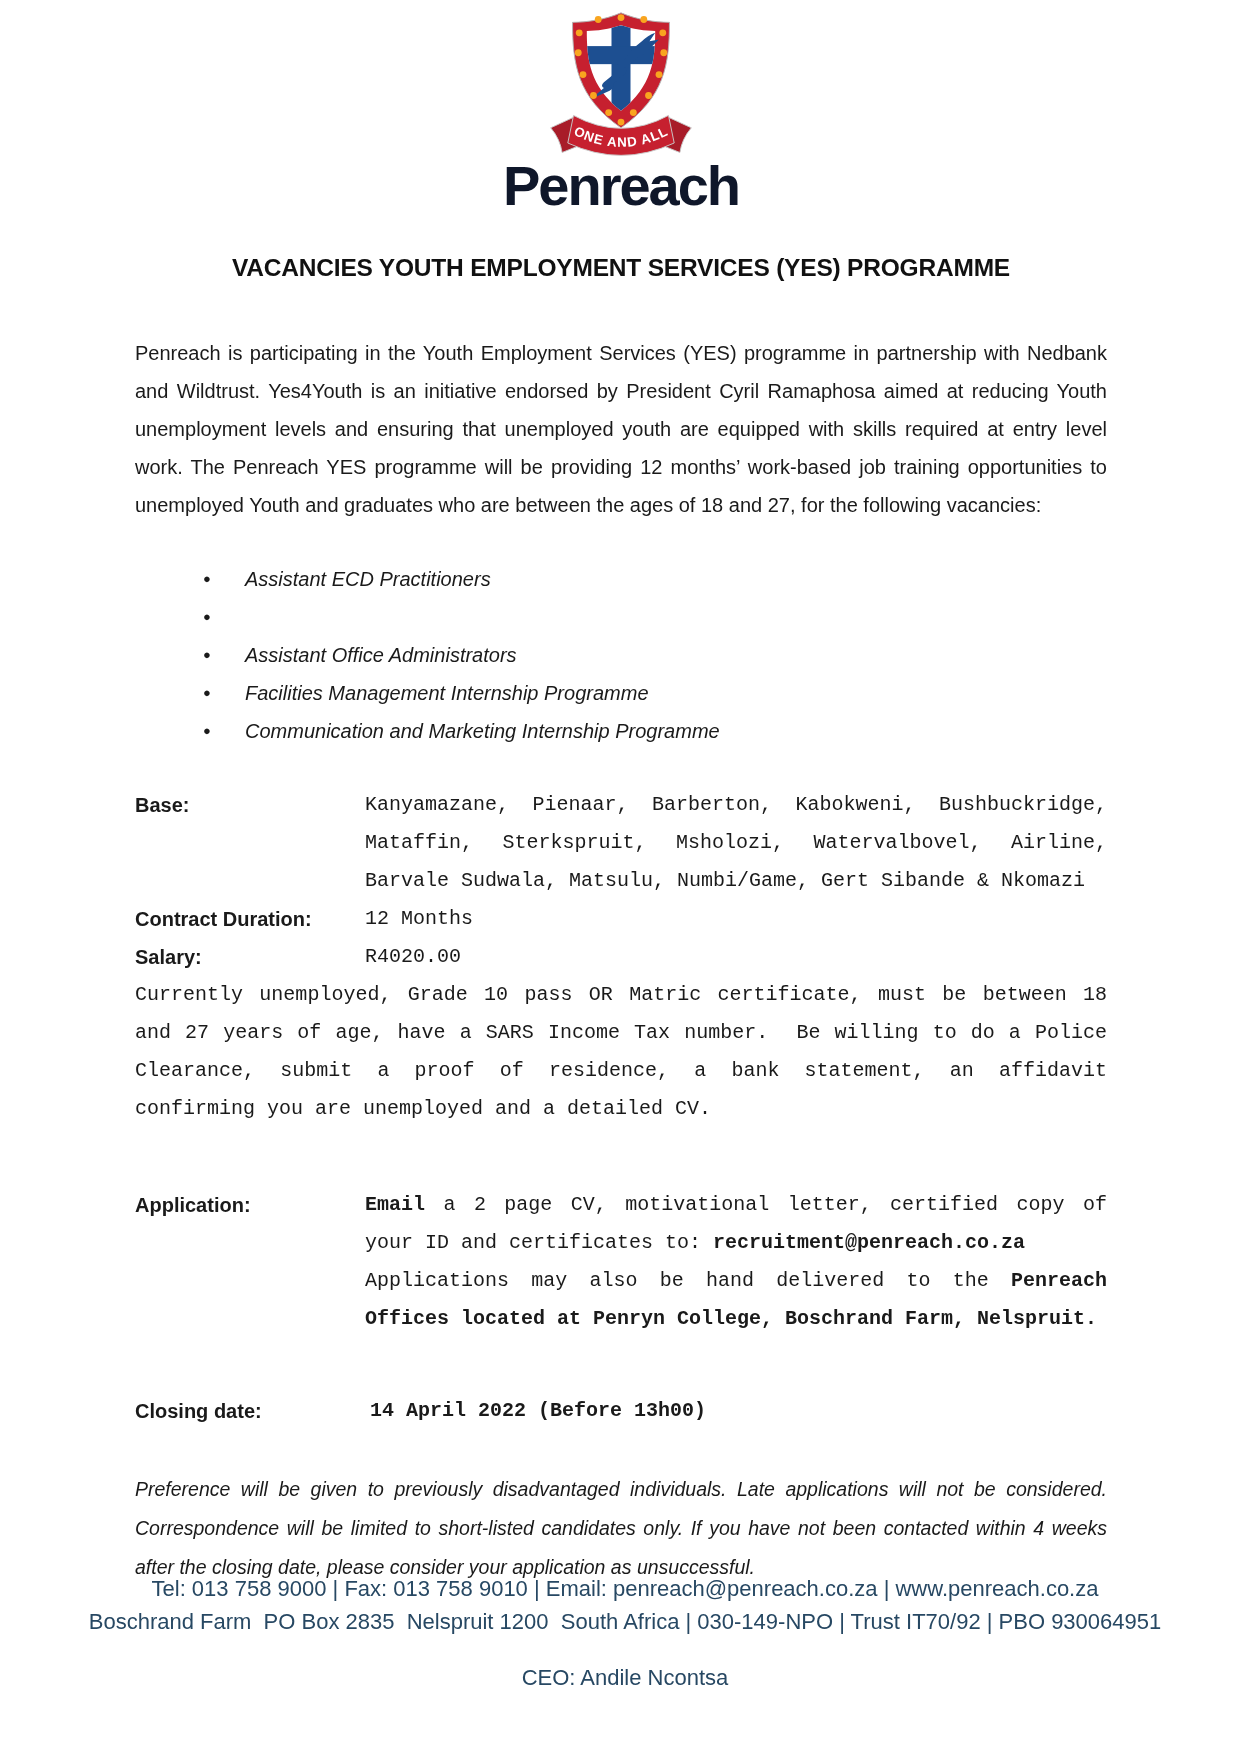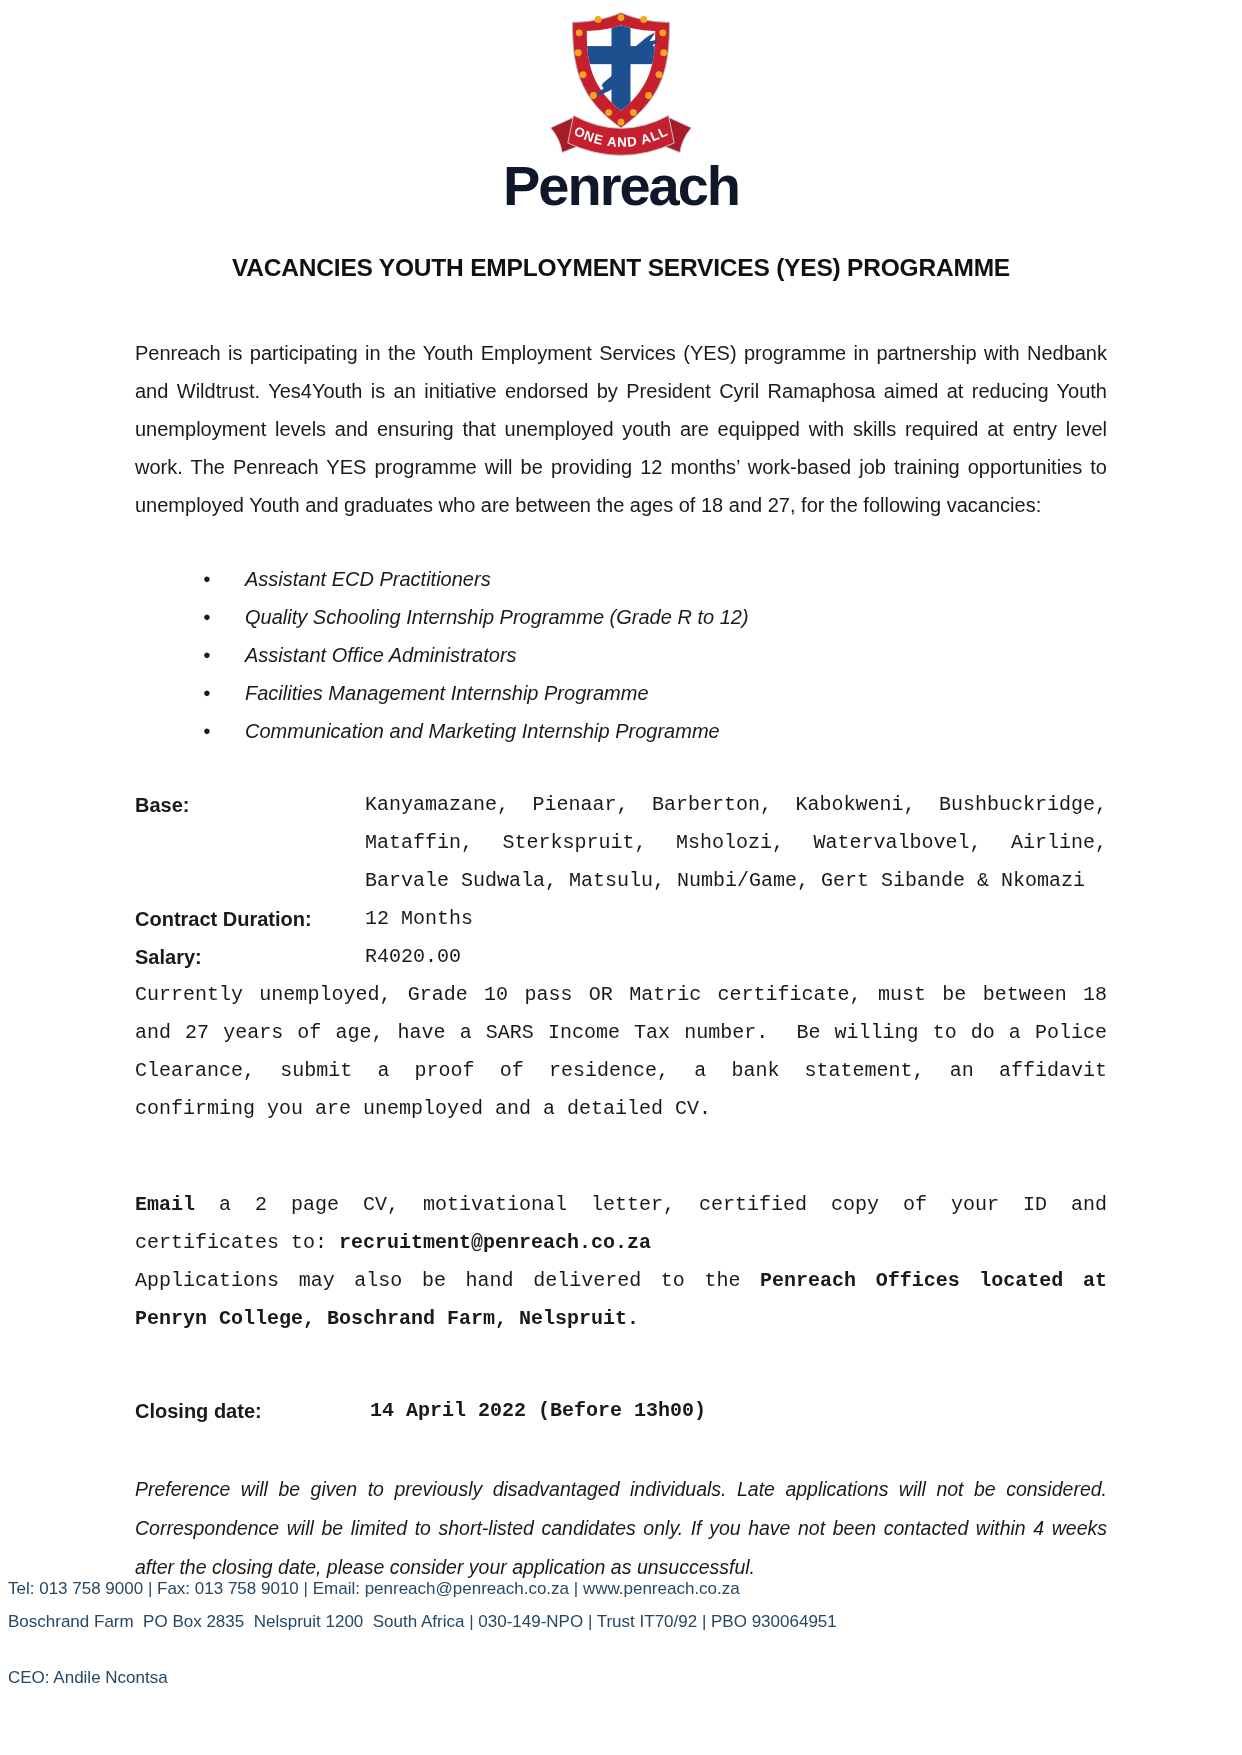--- a/index.html
+++ b/index.html
@@ -63,23 +63,23 @@
     margin-top: 40px;
     font-style: italic;
     font-size: 19.5px;
     line-height: 39px;
     text-align: justify;
   }
   
   .footer {
     position: absolute;
     top: 1572px; left: 0; right: 0;
-    text-align: left;
+    text-align: center;
     color: #274863;
-    font-size: 17px;
+    font-size: 22px;
     line-height: 33px;
     padding-left: 8px;
   }
   .footer .ceo { margin-top: 23px; }
 </style>
 </head>
 <body>
 
 <div class="page">
 
@@ -138,21 +138,20 @@
 
     <p class="intro"><span>Penreach is participating in the Youth Employment Services (YES) programme in partnership with Nedbank and Wildtrust. Yes4Youth is an initiative endorsed by President Cyril Ramaphosa aimed at reducing Youth unemployment levels and ensuring that unemployed youth are equipped with skills required at entry level work. The Penreach YES programme will be providing </span><span class="b">12 months’</span><span> work-based job training opportunities to unemployed Youth and graduates who are between the ages of 18 and 27, for the following vacancies:</span></p>
 
     <div class="vacancies">
       <div class="li">
         <span class="bullet">●</span>
         <span>Assistant ECD Practitioners</span>
       </div>
       <div class="li">
         <span class="bullet">●</span>
-        <span>Quality Schooling Internship Programme (Grade R to 12)</span>
       </div>
       <div class="li">
         <span class="bullet">●</span>
         <span>Assistant Office Administrators</span>
       </div>
       <div class="li">
         <span class="bullet">●</span>
         <span>Facilities Management Internship Programme</span>
       </div>
       <div class="li">
@@ -173,20 +172,21 @@
       <div class="row">
         <span class="label">Salary:</span>
         <span class="value">R4020.00</span>
       </div>
       <div class="row">
         <span class="value">Currently unemployed, Grade 10 pass OR Matric certificate, must be between 18 and 27 years of age, have a SARS Income Tax number.&nbsp; Be willing to do a Police Clearance, submit a proof of residence, a bank statement, an affidavit confirming you are unemployed and a detailed CV.</span>
       </div>
     </div>
 
     <div class="row row-application">
+      <span class="label">Application:</span>
       <span class="value"><span class="b">Email</span><span> a 2 page CV, motivational letter, certified copy of your ID and certificates to: </span><span class="b">recruitment@penreach.co.za</span><br>
         <span>Applications may also be hand delivered to the </span><span class="b">Penreach Offices located at Penryn College, Boschrand Farm, Nelspruit.</span>
       </span>
     </div>
 
     <div class="row row-closing">
       <span class="label">Closing date:</span>
       <span class="value">14 April 2022 (Before 13h00)</span>
     </div>
 

